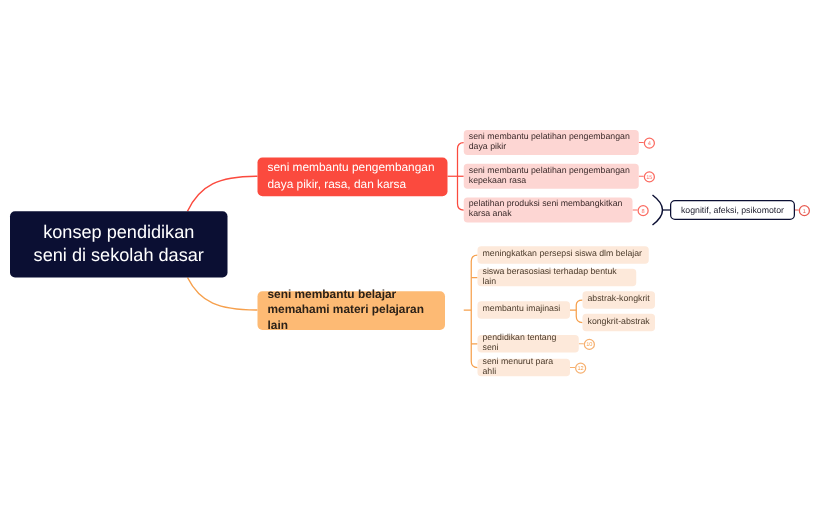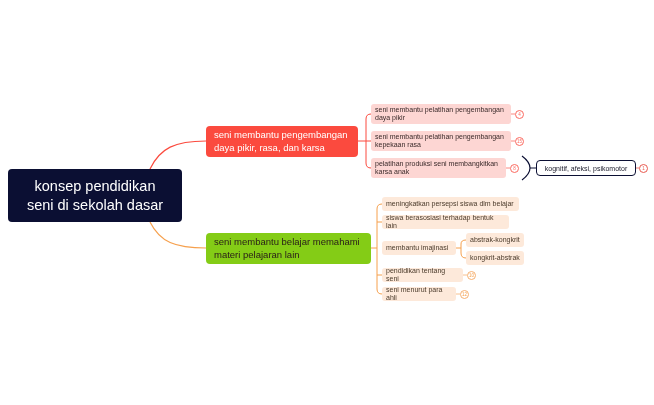--- a/index.html
+++ b/index.html
@@ -18,21 +18,21 @@
       font-size: 14.5px; line-height: 19px; text-align: center;
       display: flex; align-items: center; justify-content: center;
       padding: 0 18px;
     }
     .main {
       color: #ffffff; border-radius: 4px;
       font-size: 9.5px; line-height: 12.5px;
       padding: 0 8px; display: flex; align-items: center;
     }
     .main.red { left: 206px; top: 126px; width: 152px; height: 31px; background: #fb4a3e; }
-    .main.orange { left: 206px; top: 233px; width: 165px; height: 31px; background: #84cc16; color: #2b2118; }
+    .main.orange { left: 206px; top: 233px; width: 150px; height: 31px; background: #fdba74; color: #2b2118; font-weight: bold; }
     .sub {
       font-size: 7px; line-height: 8.5px; border-radius: 3px;
       padding: 2px 4px; display: flex; align-items: center; color: #3a2a2a;
     }
     .sub.pink { background: #fdd6d3; }
     .sub.peach { background: #fde9da; color: #4a3a2a; }
     .summary {
       left: 536px; top: 160px; width: 100px; height: 16px;
       background: #ffffff; border: 1.2px solid #0b0f33; border-radius: 4px;
       font-size: 7px; color: #1a1a2a; display: flex; align-items: center; justify-content: center;

